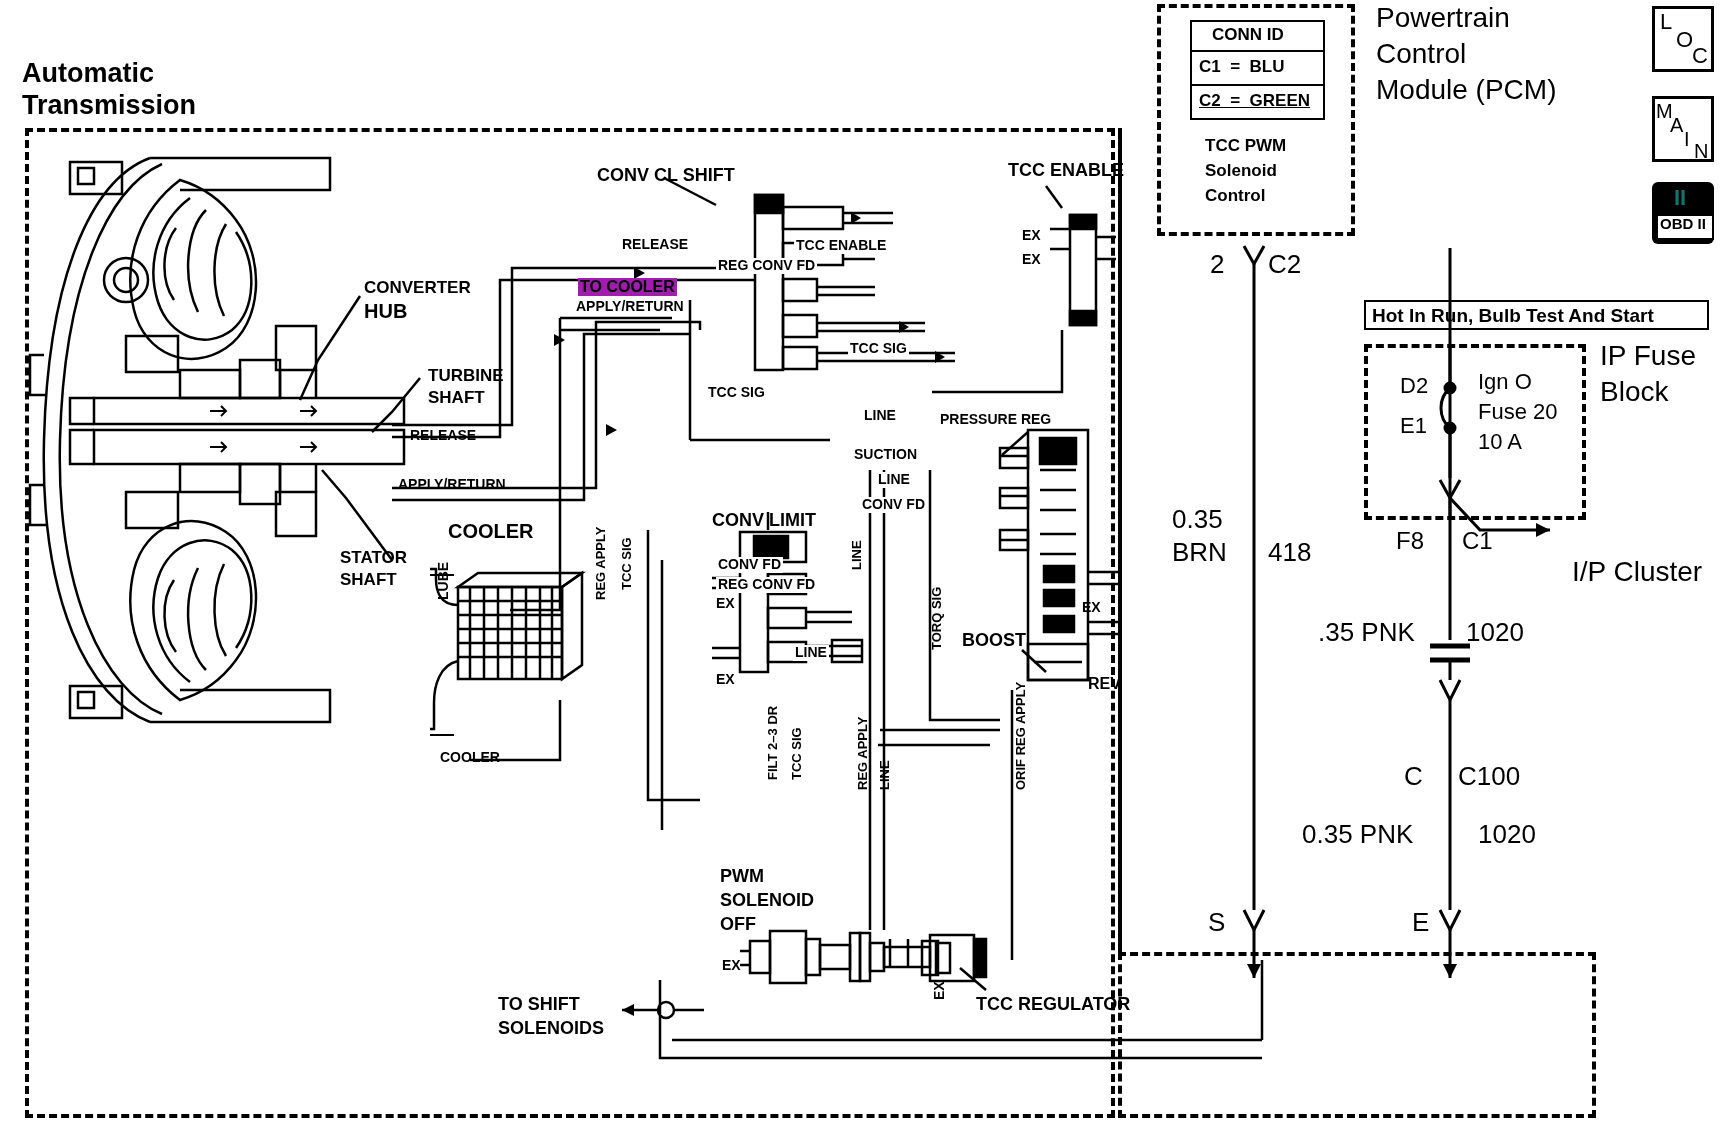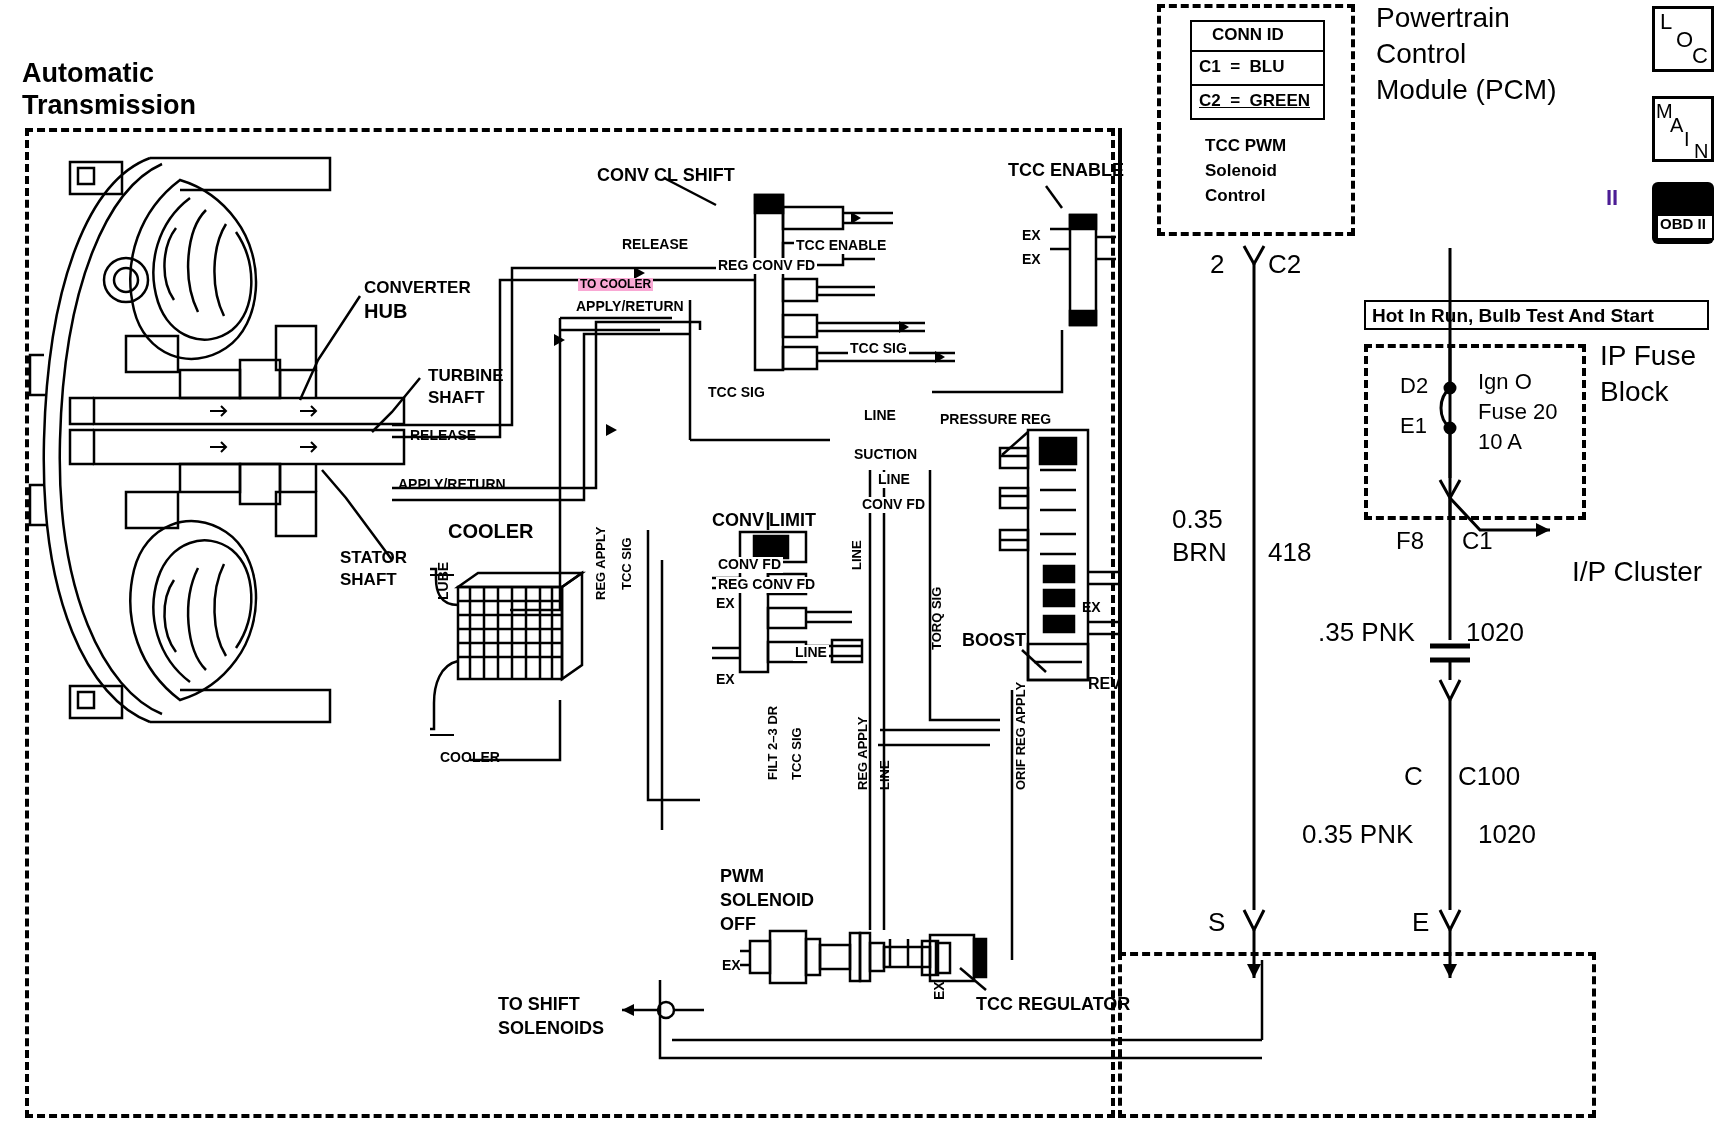--- a/index.html
+++ b/index.html
@@ -299,21 +299,21 @@
       <path d="M672 1040 L 1262 1040"></path>
       <path d="M1262 1040 L 1262 960"></path>
 
       <path d="M560 340 l 0 0 m -6 -6 l 11 6 l -11 6 z" fill="#000" stroke="none"></path>
       <path d="M612 430 l 0 0 m -6 -6 l 11 6 l -11 6 z" fill="#000" stroke="none"></path>
       <path d="M640 273 l 0 0 m -6 -6 l 11 6 l -11 6 z" fill="#000" stroke="none"></path>
     </g>
   </svg>
 
   <div class="lbl b nosel" style="left:620px; top:237px; font-size:14px; background:#fff; padding:0 2px;">RELEASE</div>
-  <div class="lbl b nosel" style="left:578px; top:278px; font-size:12px; background:#f9a8d4; padding:0 2px;">TO COOLER</div>
+  <div class="lbl b nosel" style="left:578px; top:278px; font-size:16px; background:#a21caf; padding:0 2px;">TO COOLER</div>
   <div class="lbl b nosel" style="left:574px; top:299px; font-size:14px; background:#fff; padding:0 2px;">APPLY/RETURN</div>
   <div class="lbl b nosel" style="left:716px; top:258px; font-size:14px; background:#fff; padding:0 2px;">REG CONV FD</div>
   <div class="lbl b nosel" style="left:794px; top:238px; font-size:14px; background:#fff; padding:0 2px;">TCC ENABLE</div>
   <div class="lbl b nosel" style="left:848px; top:341px; font-size:14px; background:#fff; padding:0 2px;">TCC SIG</div>
   <div class="lbl b nosel" style="left:706px; top:385px; font-size:14px; background:#fff; padding:0 2px;">TCC SIG</div>
   <div class="lbl b nosel" style="left:862px; top:408px; font-size:14px; background:#fff; padding:0 2px;">LINE</div>
   <div class="lbl b nosel" style="left:852px; top:447px; font-size:14px; background:#fff; padding:0 2px;">SUCTION</div>
   <div class="lbl b nosel" style="left:876px; top:472px; font-size:14px; background:#fff; padding:0 2px;">LINE</div>
   <div class="lbl b nosel" style="left:860px; top:497px; font-size:14px; background:#fff; padding:0 2px;">CONV FD</div>
   <div class="lbl b nosel" style="left:716px; top:557px; font-size:14px; background:#fff; padding:0 2px;">CONV FD</div>
@@ -438,17 +438,17 @@
   <div class="lbl nosel" style="left:1676px; top:28px; font-size:22px;">O</div>
   <div class="lbl nosel" style="left:1692px; top:44px; font-size:22px;">C</div>
 
   <div class="box" style="left:1652px; top:96px; width:62px; height:66px; border-width:3px;"></div>
   <div class="lbl nosel" style="left:1656px; top:100px; font-size:20px;">M</div>
   <div class="lbl nosel" style="left:1670px; top:114px; font-size:20px;">A</div>
   <div class="lbl nosel" style="left:1684px; top:128px; font-size:20px;">I</div>
   <div class="lbl nosel" style="left:1694px; top:140px; font-size:20px;">N</div>
 
   <div style="position:absolute; left:1652px; top:182px; width:62px; height:62px; background:#000; border-radius:6px;"></div>
-  <div class="lbl b nosel" style="left:1606px; top:186px; font-size:22px; color:#4c1d95;">II</div>
+  <div class="lbl b nosel" style="left:1674px; top:186px; font-size:22px; color:#0f766e;">II</div>
   <div style="position:absolute; left:1656px; top:214px; width:54px; height:22px; background:#fff; border:2px solid #000;"></div>
   <div class="lbl b nosel" style="left:1660px; top:216px; font-size:15px;">OBD II</div>
 
 </div>
 
 </body></html>

